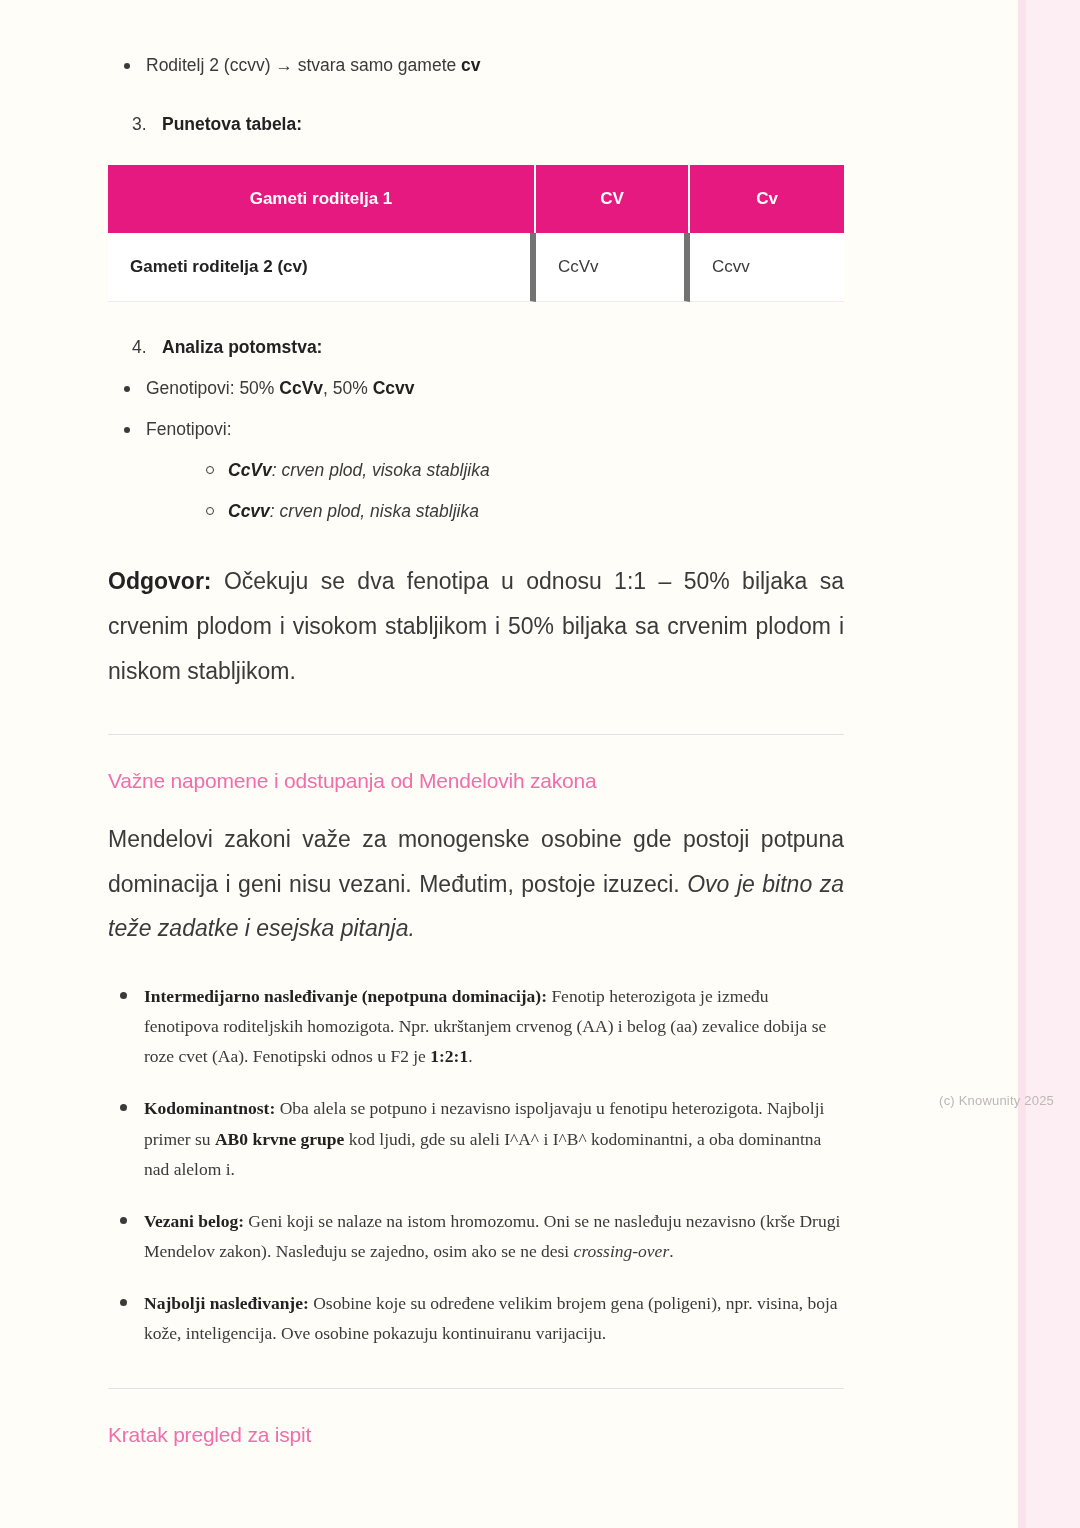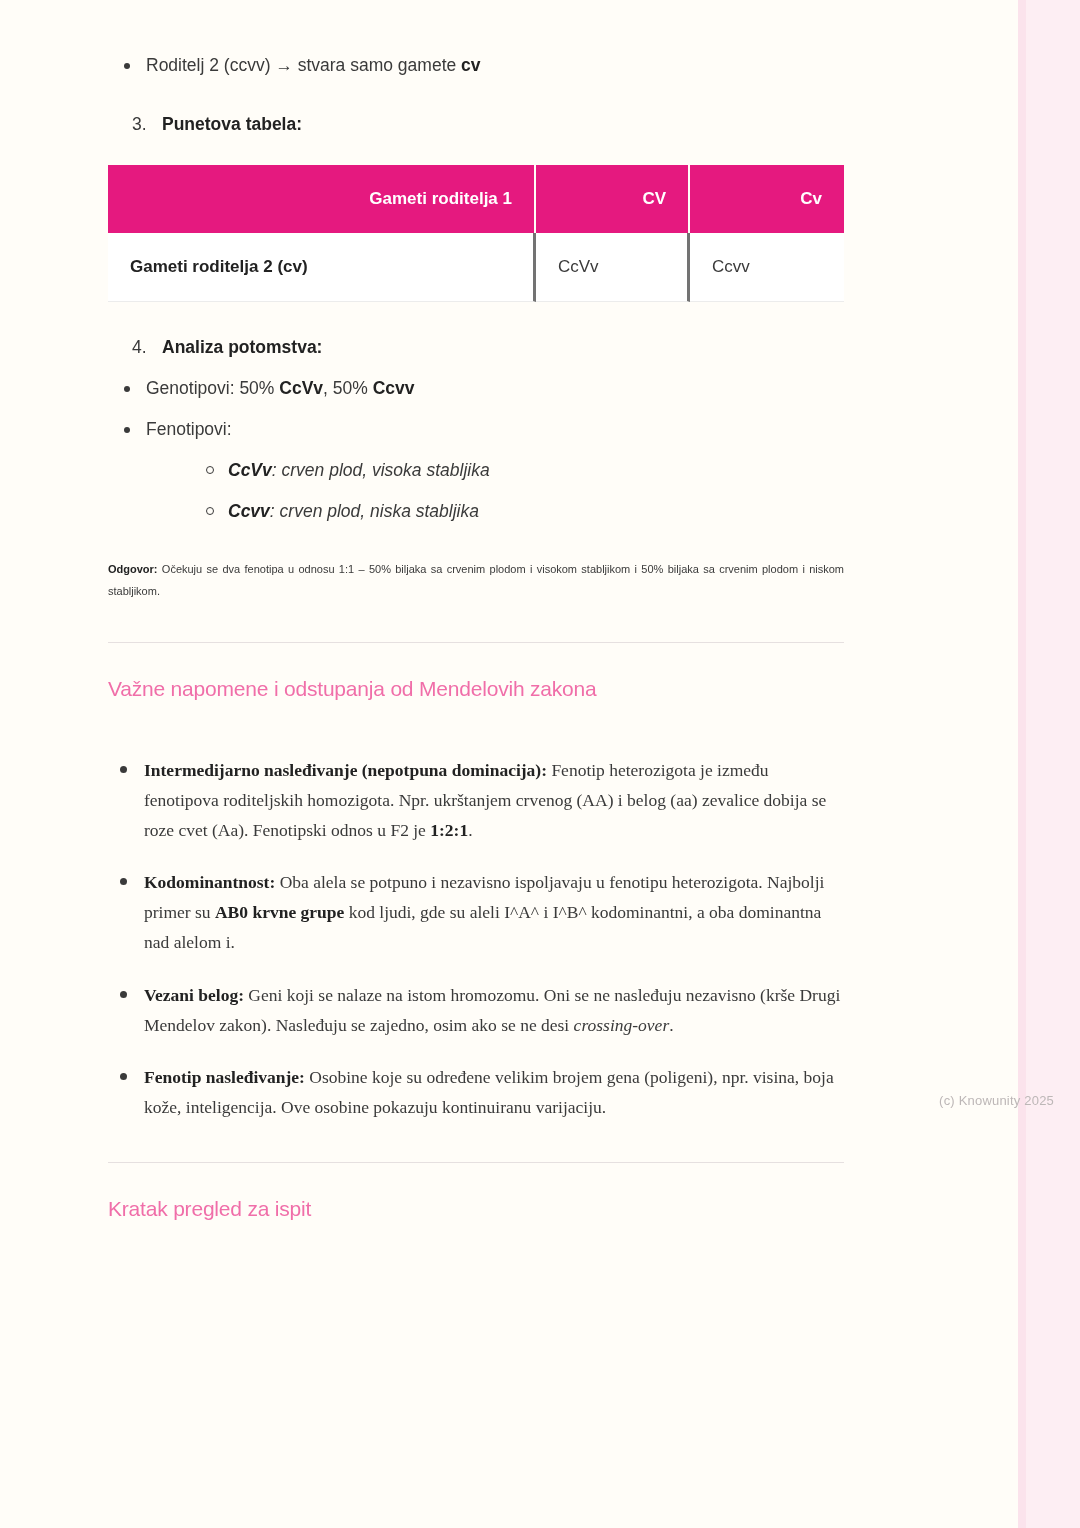--- a/index.html
+++ b/index.html
@@ -115,44 +115,44 @@
     border-collapse: separate;
     border-spacing: 0;
     width: 736px;
     table-layout: fixed;
     font-size: 17px;
   }
   table.punnett th {
     background: #e5197f;
     color: #ffffff;
     font-weight: bold;
-    text-align: right;
+    text-align: center;
     padding: 24px 22px;
     border-right: 2px solid #fffdf8;
     font-size: 17px;
   }
   table.punnett th:last-child { border-right: none; }
   table.punnett td {
     background: #ffffff;
     padding: 24px 22px;
-    border-right: 3px solid #737373;
+    border-right: 6px solid #737373;
     border-bottom: 1px solid #ececec;
     color: #3a3a3a;
     font-size: 17px;
     vertical-align: middle;
   }
   table.punnett td:last-child { border-right: none; }
   table.punnett td.hdr { font-weight: bold; color: #222; }
   .col-a { width: 428px; }
   .col-b { width: 154px; }
   .col-c { width: 154px; }
 
   
   p.just {
-    font-size: 11px;
+    font-size: 23px;
     line-height: 1.95;
     text-align: justify;
     color: #3a3a3a;
     margin: 0;
   }
 
   hr.rule {
     border: none;
     border-top: 1px solid #e6e0e0;
     margin: 40px 0 0 0;
@@ -286,35 +286,38 @@
     <div style="height:20px"></div>
 
     <p class="just">
       <b>Odgovor:</b><span> Očekuju se dva fenotipa u odnosu 1:1 – 50% biljaka sa crvenim plodom i visokom stabljikom i 50% biljaka sa crvenim plodom i niskom stabljikom.</span>
     </p>
 
     <hr class="rule">
 
     <h2 class="section">Važne napomene i odstupanja od Mendelovih zakona</h2>
 
+    <p class="just">
+      <span>Mendelovi zakoni važe za monogenske osobine gde postoji potpuna dominacija i geni nisu vezani. Međutim, postoje izuzeci. </span><i>Ovo je bitno za teže zadatke i esejska pitanja.</i>
+    </p>
 
     <div style="height:30px"></div>
 
     <ul class="big">
       <li>
         <b>Intermedijarno nasleđivanje (nepotpuna dominacija):</b><span> Fenotip heterozigota je između fenotipova roditeljskih homozigota. Npr. ukrštanjem crvenog (AA) i belog (aa) zevalice dobija se roze cvet (Aa). Fenotipski odnos u F2 je </span><b>1:2:1</b><span>.</span>
       </li>
       <li>
         <b>Kodominantnost:</b><span> Oba alela se potpuno i nezavisno ispoljavaju u fenotipu heterozigota. Najbolji primer su </span><b>AB0 krvne grupe</b><span> kod ljudi, gde su aleli I^A^ i I^B^ kodominantni, a oba dominantna nad alelom i.</span>
       </li>
       <li>
         <b>Vezani belog:</b><span> Geni koji se nalaze na istom hromozomu. Oni se ne nasleđuju nezavisno (krše Drugi Mendelov zakon). Nasleđuju se zajedno, osim ako se ne desi </span><i>crossing-over</i><span>.</span>
       </li>
       <li>
-        <b>Fenotip nasleđivanje:</b><span> Osobine koje su određene velikim brojem gena (poligeni), npr. visina, boja kože, inteligencija. Ove osobine pokazuju kontinuiranu varijaciju.</span>
+        <b>Najbolji nasleđivanje:</b><span> Osobine koje su određene velikim brojem gena (poligeni), npr. visina, boja kože, inteligencija. Ove osobine pokazuju kontinuiranu varijaciju.</span>
       </li>
     </ul>
 
     <hr class="rule">
 
     <h2 class="section">Kratak pregled za ispit</h2>
 
   </div>
 
   <div class="watermark">(c) Knowunity 2025</div>

